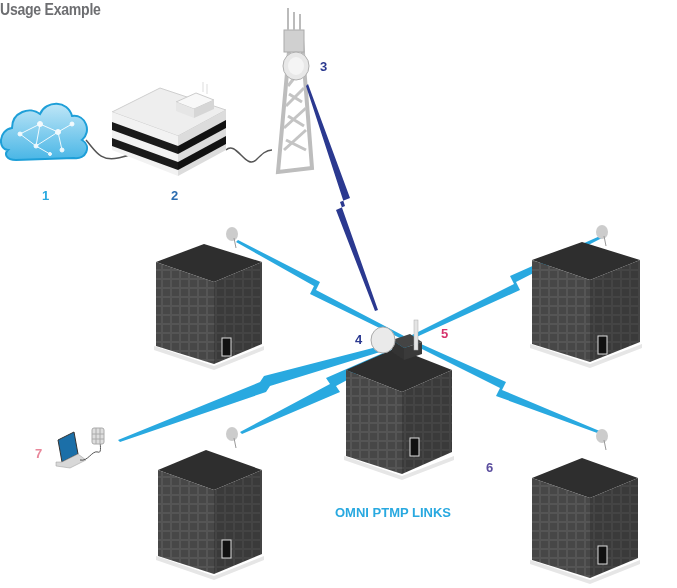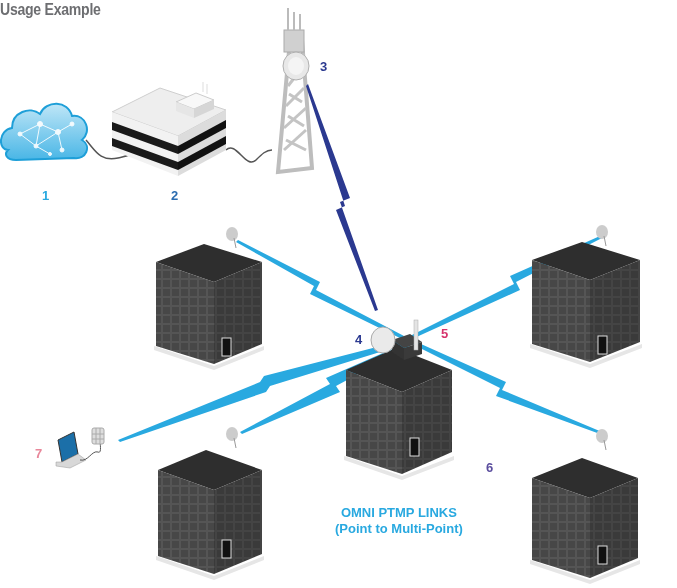--- a/index.html
+++ b/index.html
@@ -1,20 +1,20 @@
 <!DOCTYPE html>
 <html><head>
 <meta charset="utf-8">
 <style>
   html, body { margin: 0; padding: 0; background: #ffffff; }
   body { width: 677px; height: 588px; position: relative; overflow: hidden; font-family: "Liberation Sans", sans-serif; }
   .title { position: absolute; left: 0; top: 1px; font-size: 16px; font-weight: bold; color: #6d6e71; letter-spacing: -0.3px; transform: scaleX(0.88); transform-origin: left top; }
   svg.scene { position: absolute; left: 0; top: 0; }
   .num { position: absolute; font-size: 13px; font-weight: bold; }
-  .caption { position: absolute; left: 335px; top: 505px; font-size: 13px; font-weight: bold; color: #29a9e0; line-height: 16px; text-align: center; }
+  .caption { position: absolute; left: 335px; top: 505px; font-size: 13px; font-weight: bold; color: #29a9e0; line-height: 16px; }
 </style>
 </head>
 <body>
 
 <div class="title">Usage Example</div>
 
 <svg class="scene" width="677" height="588" viewBox="0 0 677 588">
   <defs>
     <pattern id="win" width="9" height="9" patternUnits="userSpaceOnUse">
       <rect width="9" height="9" fill="#555"></rect>
@@ -181,14 +181,13 @@
 <div class="num" style="left:42px;top:188px;color:#29a9e0">1</div>
 <div class="num" style="left:171px;top:188px;color:#2b6cb0">2</div>
 <div class="num" style="left:320px;top:59px;color:#2b3990">3</div>
 <div class="num" style="left:355px;top:332px;color:#2b3990">4</div>
 <div class="num" style="left:441px;top:326px;color:#d6336c">5</div>
 <div class="num" style="left:486px;top:460px;color:#5b4e9e">6</div>
 <div class="num" style="left:35px;top:446px;color:#e8879a">7</div>
 
 <div class="caption">
   <div>OMNI PTMP LINKS</div>
-  <div>(Point to Multi-Point)</div>
 </div>
 
 </body></html>

